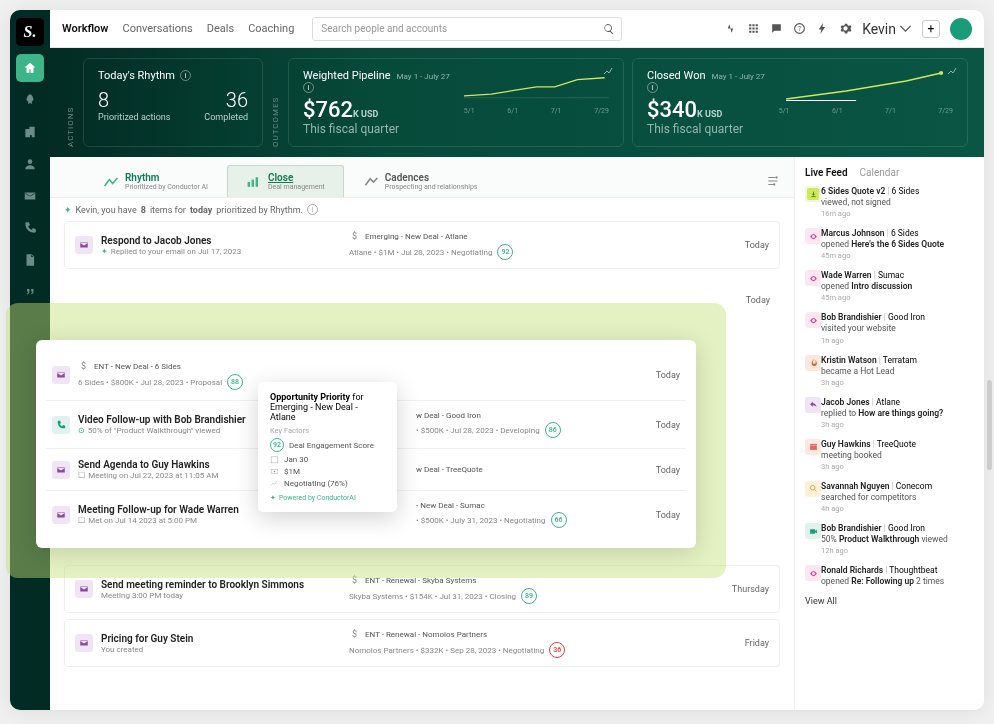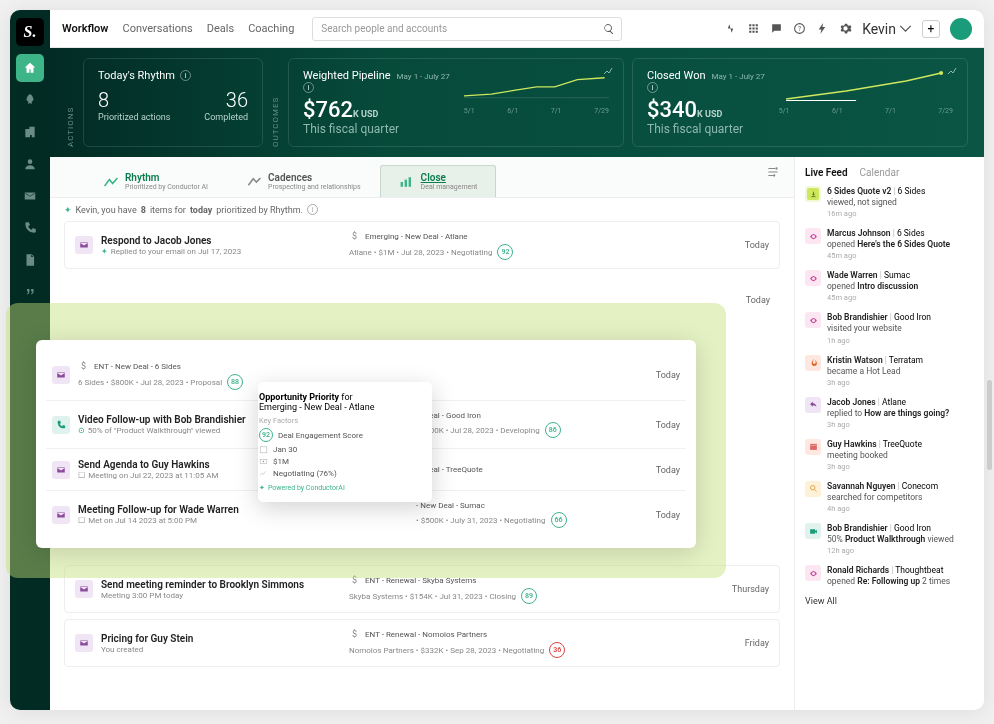--- a/index.html
+++ b/index.html
@@ -37,21 +37,21 @@
 .date-range{font-size:8px;color:#8fb8ad;margin-left:6px}
 .big-val{font-size:22px;font-weight:500;margin-top:4px}
 .big-val small{font-size:9px;font-weight:700;color:#b8d4cc}
 .sub{font-size:12px;color:#8fb8ad}
 .chart-area{flex:1;position:relative;min-width:140px}
 .chart-icon{position:absolute;top:-4px;right:-4px;width:10px;height:10px;color:#8fb8ad}
 .sparkline{width:100%;height:32px}
 .axis-labels{display:flex;justify-content:space-between;font-size:7px;color:#6b9c8e;margin-top:2px}
 .content{display:flex;flex:1;overflow:hidden;background:#fff}
 .left-col{flex:1;overflow-y:auto;position:relative}
-.tabs-row{display:flex;align-items:flex-start;padding:8px 0 0 34px;border-bottom:1px solid #eee;background:#fafbfb}
+.tabs-row{display:flex;align-items:center;padding:8px 0 0 34px;border-bottom:1px solid #eee;background:#fafbfb}
 .tab{display:flex;align-items:center;gap:6px;padding:6px 18px;cursor:pointer;border:1px solid transparent;border-bottom:none;border-radius:3px 3px 0 0}
 .tab.active{background:#e8f0ea;border-color:#c8d8cc}
 .tab-icon{width:16px;height:12px}
 .tab-text{font-size:10px;font-weight:600;color:#0a7d4f}
 .tab.active .tab-text{color:#0a7d4f;text-decoration:underline}
 .tab-sub{font-size:7px;color:#888}
 .tabs-row .cfg{margin-left:auto;margin-right:14px;cursor:pointer}
 .msg-row{padding:6px 14px;font-size:9px;color:#666;display:flex;align-items:center;gap:4px}
 .msg-row .star{color:#3eb489}
 .task-list{padding:0 14px}
@@ -69,31 +69,31 @@
 .task-mid .line1{color:#555;display:flex;align-items:center;gap:4px}
 .task-mid .line2{display:flex;align-items:center;gap:5px;margin-top:2px}
 .score{display:inline-flex;width:16px;height:16px;border:1.5px solid #3eb489;color:#3eb489;border-radius:50%;align-items:center;justify-content:center;font-size:7px;font-weight:600}
 .score.red{border-color:#d44;color:#d44}
 .task-day{font-size:9px;color:#666;margin-left:auto}
 .dollar{width:12px;height:12px;fill:#888}
 .highlight-zone{position:absolute;top:303px;left:6px;width:720px;height:275px;background:rgba(195,225,120,0.45);border-radius:12px;z-index:1}
 .popup-card{position:absolute;z-index:3;background:#fff;border-radius:6px;box-shadow:0 4px 24px rgba(0,0,0,0.15);padding:10px;font-size:9px;width:660px;left:36px;top:340px}
 .popup-card .task{border:none;border-bottom:1px solid #f0f0f0;border-radius:0;margin:0;padding:10px 6px}
 .popup-card .task:last-child{border-bottom:none}
-.tooltip{position:absolute;z-index:5;background:#fff;border-radius:5px;box-shadow:0 6px 24px rgba(0,0,0,0.18);padding:10px 1px;width:174px;left:258px;top:382px;font-size:8px}
+.tooltip{position:absolute;z-index:5;background:#fff;border-radius:5px;box-shadow:0 6px 24px rgba(0,0,0,0.18);padding:10px 12px;width:139px;left:258px;top:382px;font-size:8px}
 .tooltip-title{font-size:9px;margin-bottom:4px}
 .tooltip-row{display:flex;align-items:center;gap:5px;color:#555;margin:3px 0}
 .tooltip-row svg{width:9px;height:9px;fill:#888}
 .tooltip .kf{font-size:7.5px;color:#aaa;margin:4px 0 2px}
 .tooltip .footer{font-size:7px;color:#3eb489;margin-top:6px;display:flex;align-items:center;gap:3px}
 .right-panel{width:190px;border-left:1px solid #eee;padding:10px 0 10px 10px;overflow-y:auto}
 .rp-tabs{display:flex;gap:12px;font-size:10px;margin-bottom:8px}
 .rp-tabs span{cursor:pointer;color:#999}
 .rp-tabs span.active{color:#111;font-weight:600}
-.feed-item{display:flex;gap:6px;margin-bottom:9px;font-size:8.5px}
+.feed-item{display:flex;gap:0;margin-bottom:9px;font-size:8.5px}
 .feed-ico{width:16px;height:16px;border-radius:3px;display:flex;align-items:center;justify-content:center;flex-shrink:0}
 .feed-ico svg{width:9px;height:9px}
 .feed-body{flex:1;line-height:1.3}
 .feed-body b{font-weight:600;color:#222}
 .feed-body .sep{color:#bbb}
 .feed-body .act{color:#555}
 .feed-body .time{color:#aaa;font-size:7.5px}
 .view-all{font-size:9px;color:#333;cursor:pointer;margin-top:2px}
 .dl-badge{width:12px;height:12px;background:#cde85f;border-radius:2px;display:inline-flex;align-items:center;justify-content:center}
 .dl-badge svg{width:7px;height:7px;fill:#3a5a00}
@@ -275,38 +275,38 @@
         <div class="tabs-row">
           <div class="tab">
             <svg class="tab-icon" viewBox="0 0 20 14">
                 <path d="M2 12L8 4l4 5 6-7" fill="none" stroke="#3eb489" stroke-width="2"></path>
               </svg>
             <div>
                 <div class="tab-text">Rhythm</div>
                 <div class="tab-sub">Prioritized by Conductor AI</div>
               </div>
           </div>
-          <div class="tab">
-            <svg class="tab-icon" viewBox="0 0 20 14">
-                <path d="M3 11l6-8 4 4 5-5" fill="none" stroke="#888" stroke-width="2"></path>
-              </svg>
-            <div>
-                <div class="tab-text" style="color:#555">Cadences</div>
-                <div class="tab-sub">Prospecting and relationships</div>
-              </div>
-          </div>
           <div class="tab active">
             <svg class="tab-icon" viewBox="0 0 20 14">
                 <rect x="2" y="7" width="3" height="6" fill="#3eb489"></rect>
                 <rect x="7" y="4" width="3" height="9" fill="#3eb489"></rect>
                 <rect x="12" y="1" width="3" height="12" fill="#3eb489"></rect>
               </svg>
             <div>
                 <div class="tab-text">Close</div>
                 <div class="tab-sub">Deal management</div>
+              </div>
+          </div>
+          <div class="tab">
+            <svg class="tab-icon" viewBox="0 0 20 14">
+                <path d="M3 11l6-8 4 4 5-5" fill="none" stroke="#888" stroke-width="2"></path>
+              </svg>
+            <div>
+                <div class="tab-text" style="color:#555">Cadences</div>
+                <div class="tab-sub">Prospecting and relationships</div>
               </div>
           </div>
           <svg class="cfg" width="14" height="14" viewBox="0 0 24 24">
               <path d="M4 6h12M4 12h16M4 18h8" stroke="#888" stroke-width="2"></path>
               <circle cx="18" cy="6" r="2" fill="#888"></circle>
               <circle cx="14" cy="18" r="2" fill="#888"></circle>
             </svg>
         </div>
 
         <div class="msg-row">

